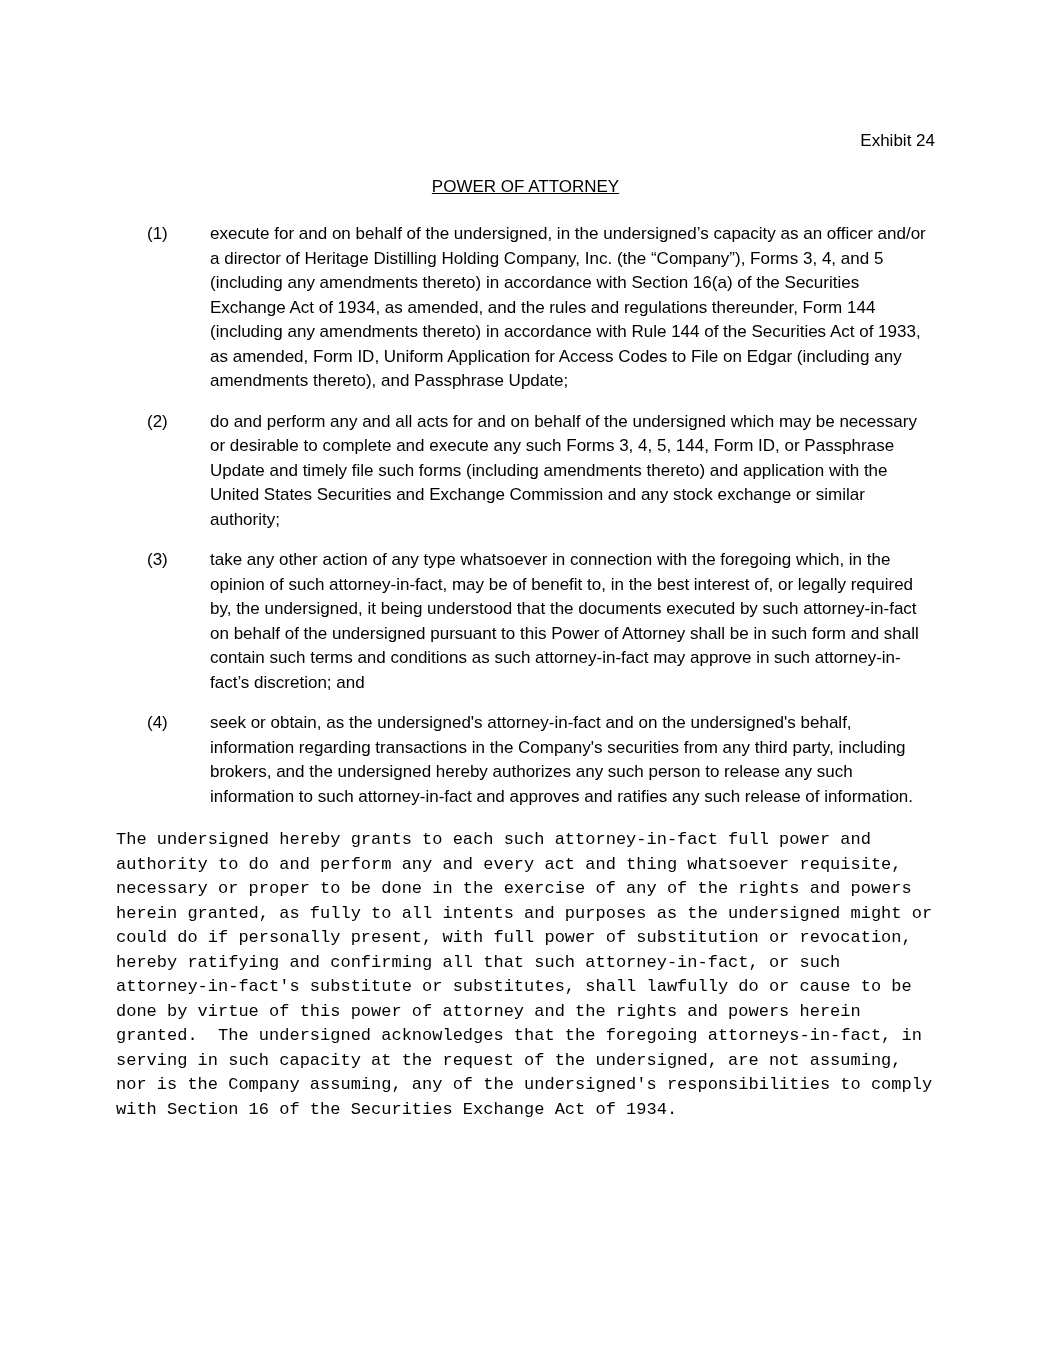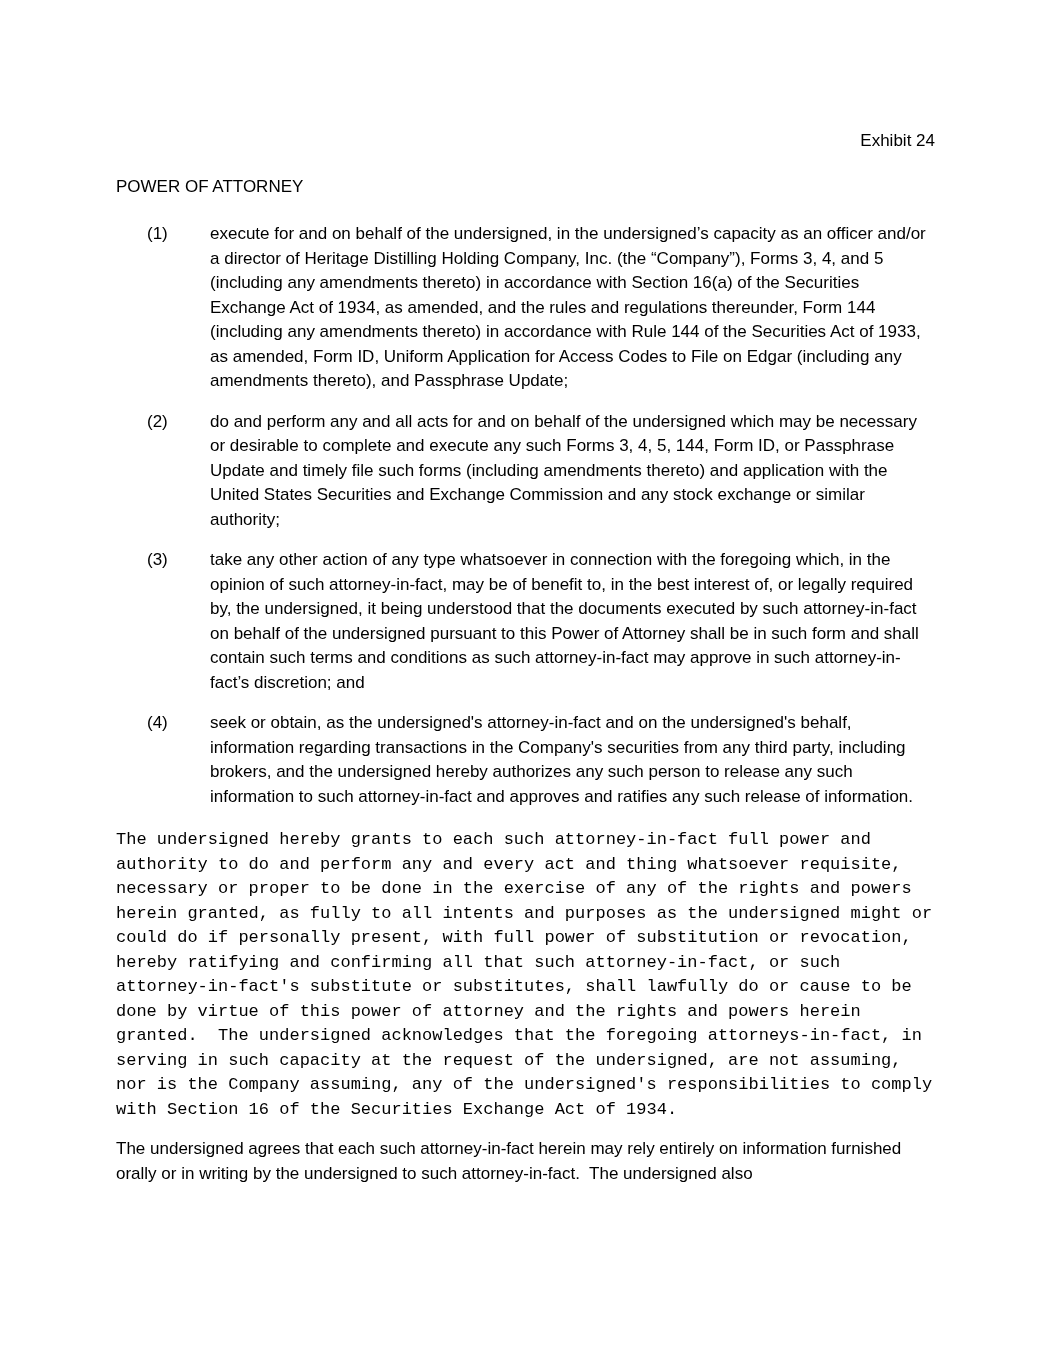--- a/index.html
+++ b/index.html
@@ -21,22 +21,23 @@
     color: #000000;
     overflow: hidden;
   }
   .txt {
     white-space: pre-wrap; 
   }
   .exhibit {
     text-align: right;
   }
   .doc-title {
-    text-align: left;
+    text-align: center;
     margin-top: 21px;
+    text-decoration: underline;
   }
   .intro {
     margin-top: 19px;
     text-indent: 62px;
   }
   .poa-list {
     margin-top: 23px;
   }
   .poa-item {
     position: relative;
@@ -86,15 +87,14 @@
 
     <div class="poa-item">
       <span class="num txt">(4)</span>
       <span class="txt">seek or obtain, as the undersigned's attorney-in-fact and on the undersigned's behalf, information regarding transactions in the Company's securities from any third party, including brokers, and the undersigned hereby authorizes any such person to release any such information to such attorney-in-fact and approves and ratifies any such release of information.</span>
     </div>
 
   </div>
 
   <div class="grant txt">The undersigned hereby grants to each such attorney-in-fact full power and authority to do and perform any and every act and thing whatsoever requisite, necessary or proper to be done in the exercise of any of the rights and powers herein granted, as fully to all intents and purposes as the undersigned might or could do if personally present, with full power of substitution or revocation, hereby ratifying and confirming all that such attorney-in-fact, or such attorney-in-fact's substitute or substitutes, shall lawfully do or cause to be done by virtue of this power of attorney and the rights and powers herein granted.  The undersigned acknowledges that the foregoing attorneys-in-fact, in serving in such capacity at the request of the undersigned, are not assuming, nor is the Company assuming, any of the undersigned's responsibilities to comply with Section 16 of the Securities Exchange Act of 1934.</div>
 
-  <div class="reliance txt">The undersigned agrees that each such attorney-in-fact herein may rely entirely on information furnished orally or in writing by the undersigned to such attorney-in-fact.  The undersigned also</div>
 
 </div>
 
 </body></html>

